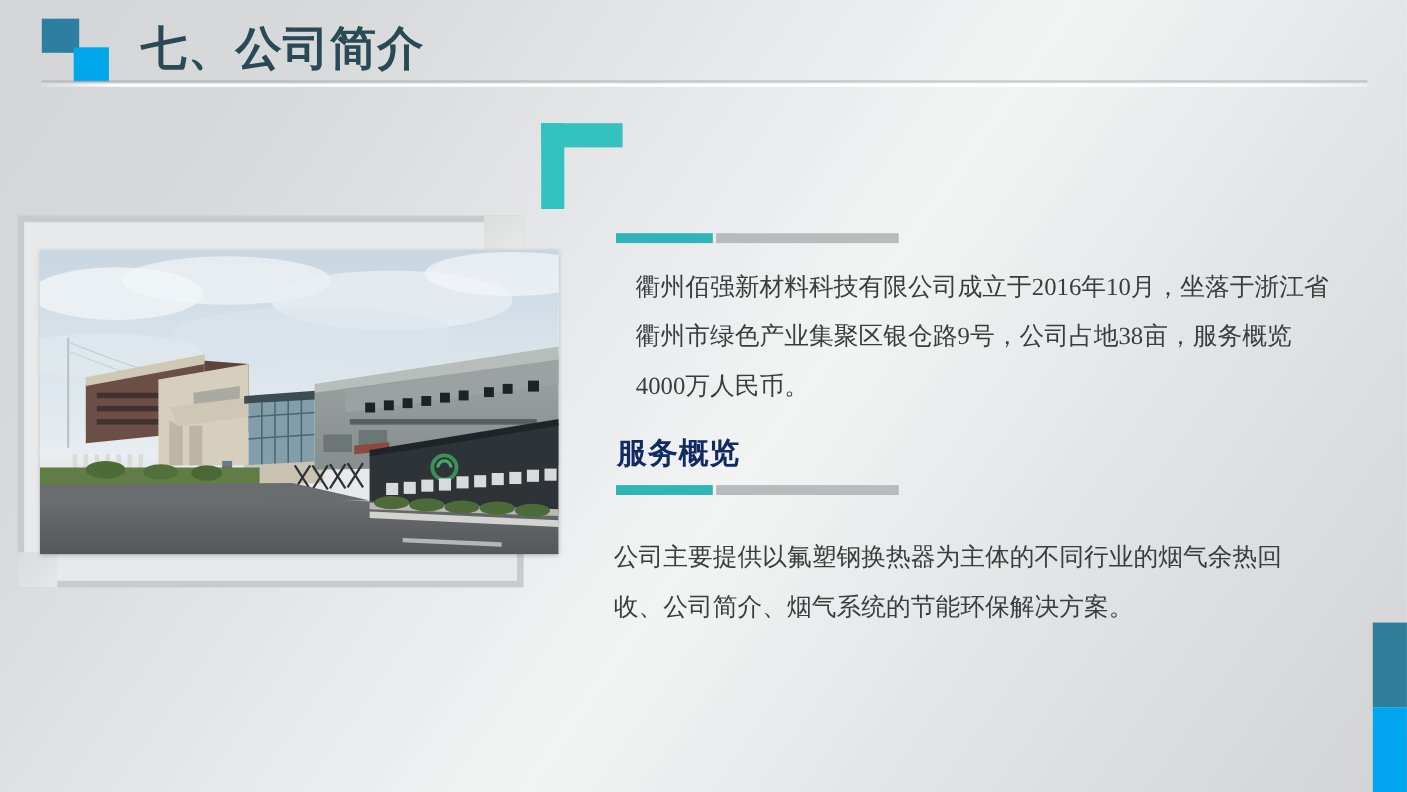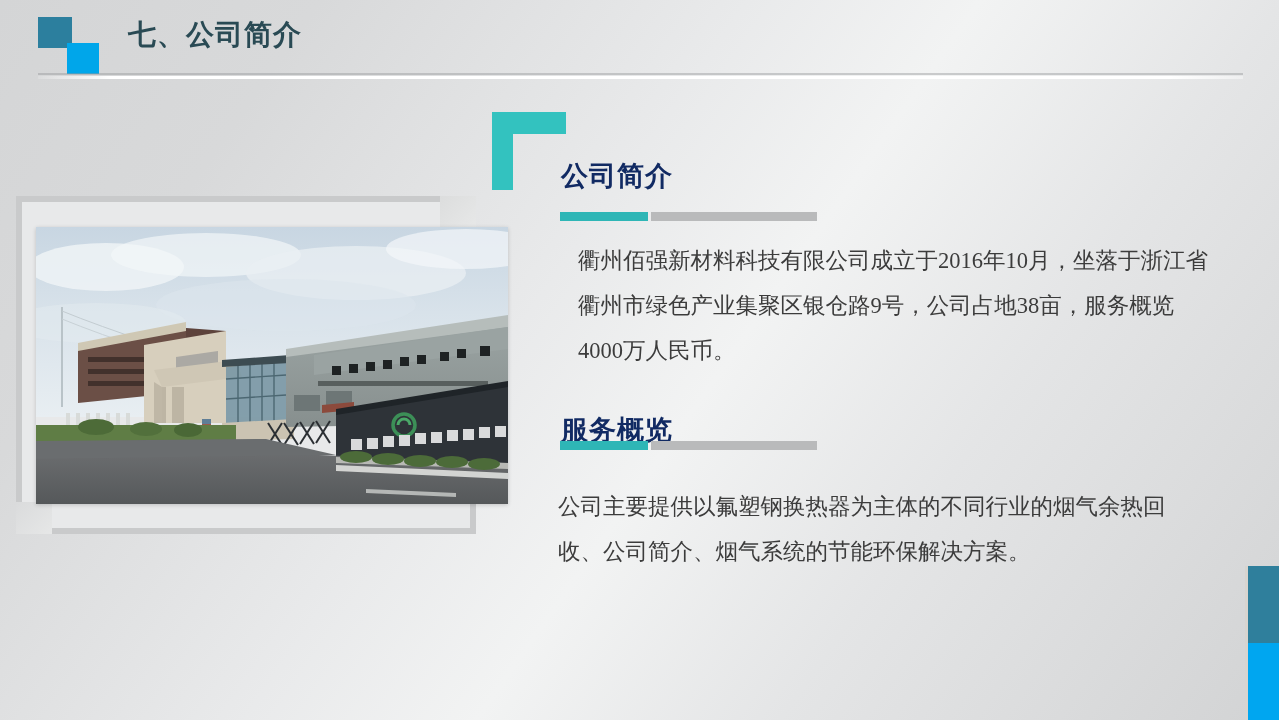--- a/index.html
+++ b/index.html
@@ -37,21 +37,21 @@
     left: 29px;
     top: 26px;
     width: 32px;
     height: 31px;
     background: #00a6ea;
   }
   .hdr-title {
     position: absolute;
     left: 128px;
     top: 16px;
-    font-size: 28px;
+    font-size: 42px;
     font-weight: bold;
     color: #294a54;
     letter-spacing: 1px;
     white-space: nowrap;
     text-align: center;
   }
   .hdr-rule {
     position: absolute;
     left: 38px;
     top: 76px;
@@ -146,21 +146,21 @@
 
   .sec-title {
     position: absolute;
     font-size: 27px;
     font-weight: bold;
     color: #112a63;
     letter-spacing: 1px;
     white-space: nowrap;
   }
   #title1 { left: 561px; top: 158px; }
-  #title2 { left: 561px; top: 412px; }
+  #title2 { left: 561px; top: 394px; }
 
   .divider {
     position: absolute;
     height: 9px;
     display: flex;
   }
   #div1 { left: 560px; top: 212px; width: 257px; }
   #div2 { left: 560px; top: 441px; width: 257px; }
   .div-teal {
     width: 88px;
@@ -386,21 +386,20 @@
         </g>
       </svg>
     </div>
   </div>
 
   <div class="bracket">
     <div class="bracket-h"></div>
     <div class="bracket-v"></div>
   </div>
 
-  <div class="sec-title" id="title1">公司简介</div>
   <div class="divider" id="div1">
     <div class="div-teal"></div>
     <div class="div-gray"></div>
   </div>
   <div class="body-text" id="para1">
     <div>衢州佰强新材料科技有限公司成立于2016年10月，坐落于浙江省</div>
     <div>衢州市绿色产业集聚区银仓路9号，公司占地38亩，服务概览</div>
     <div>4000万人民币。</div>
   </div>
 

